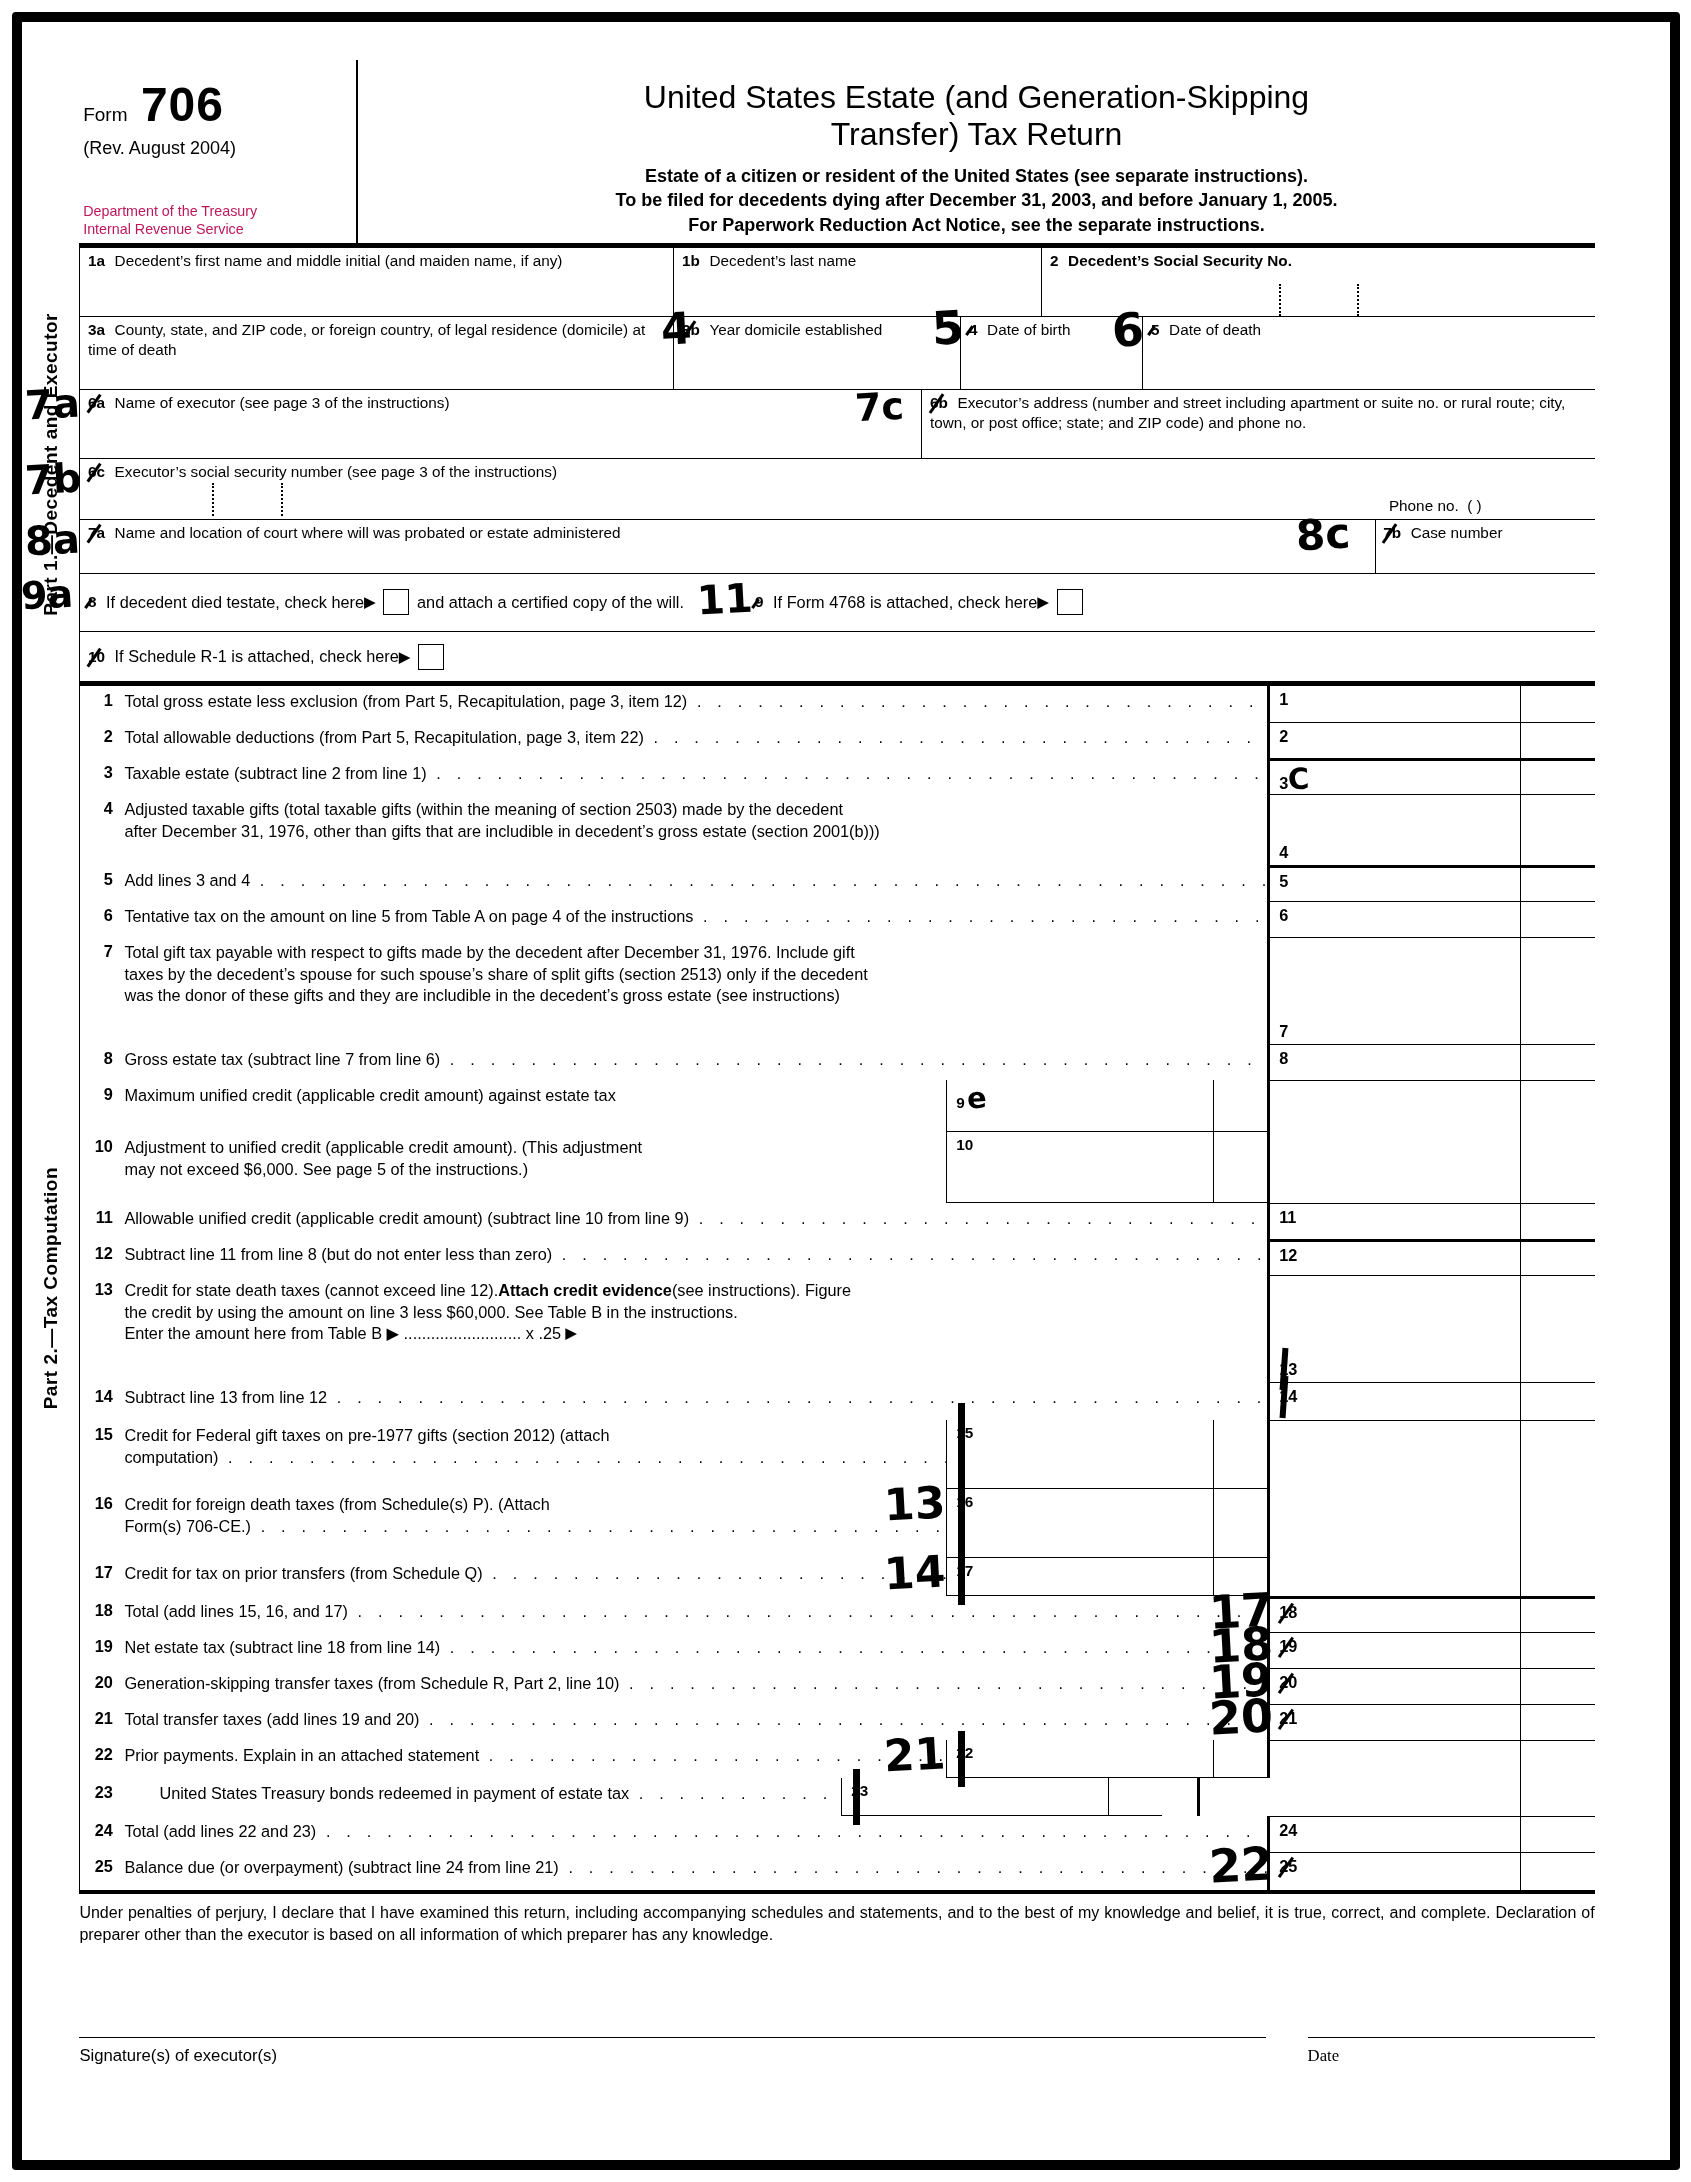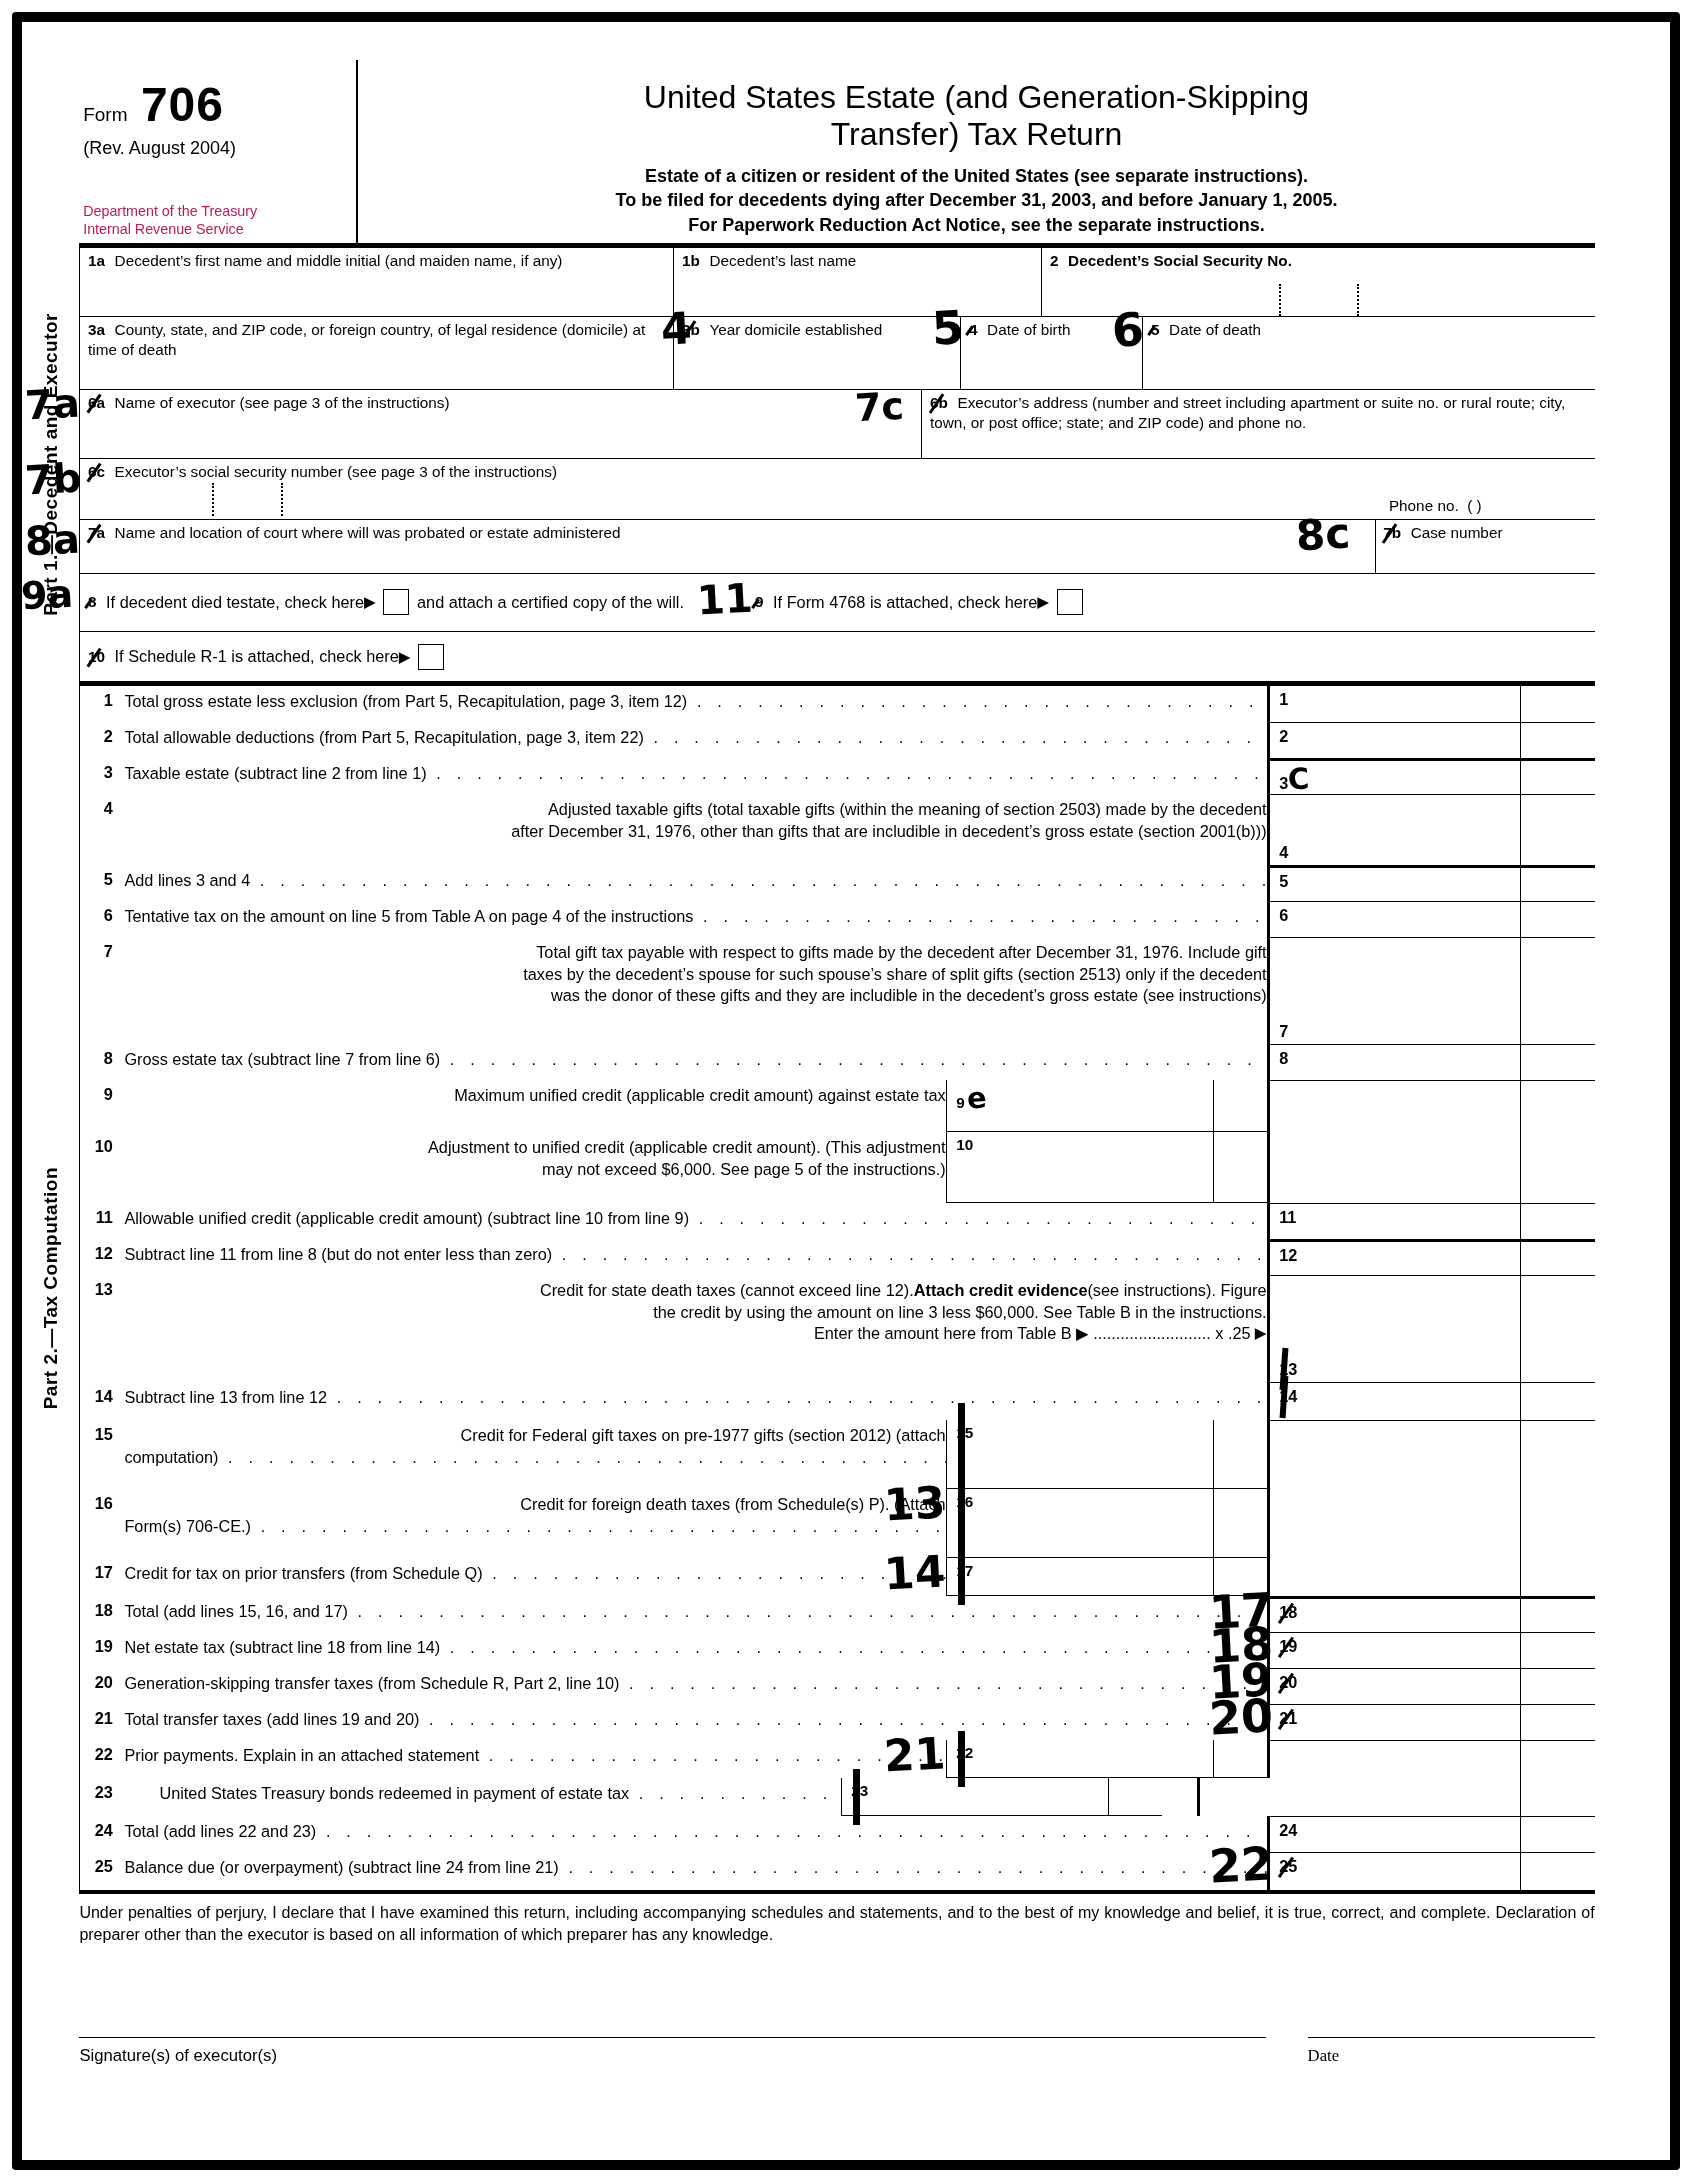--- a/index.html
+++ b/index.html
@@ -44,21 +44,21 @@
   .ssn-dots i{display:block;height:32.5px;border-left:2.9px dotted #000;}
   .phone{position:absolute;right:113px;bottom:3.8px;font-size:15.3px;}
   .p1-check-row{font-size:16.3px;display:flex;align-items:center;padding:5.7px 7.6px;position:relative;}
 
   
   .p2{border-left:1.9px solid #000;border-bottom:4.8px solid #000;}
   .p2row{display:flex;position:relative;box-sizing:border-box;}
   .p2num{width:44px;text-align:right;padding-right:11.5px;font-weight:bold;font-size:16.3px;box-sizing:border-box;padding-top:4.8px;flex:none;}
   .p2desc{flex:1;display:flex;min-width:0;box-sizing:border-box;}
   .p2text{flex:1;min-width:0;padding-top:4.8px;font-size:16.3px;line-height:1.32;}
-  .p2text .dline{display:flex;white-space:nowrap;overflow:hidden;justify-content:flex-end;}
+  .p2text .dline{display:flex;white-space:nowrap;overflow:hidden;}
   .innercell{flex:none;box-sizing:border-box;position:relative;}
   .in-num{width:55px;border-left:1.9px solid #000;font-weight:bold;font-size:15.3px;padding:3.8px 0 0 9.6px;}
   .in-amt{width:212px;}
   .in-cents{width:54px;border-left:1.9px solid #000;}
   .in-bb{border-bottom:1.9px solid #000;}
   .vbar{position:absolute;left:11.5px;top:-26%;height:152%;width:6.7px;background:#000;z-index:5;}
   .rc-num{width:54px;flex:none;border-left:3.8px solid #000;font-weight:bold;font-size:16.3px;box-sizing:border-box;padding:3.8px 0 0 9.6px;position:relative;}
   .rc-amt{width:199px;flex:none;box-sizing:border-box;}
   .rc-cents{width:75px;flex:none;border-left:1.9px solid #000;box-sizing:border-box;}
   .bt .rc-num,.bt .rc-amt,.bt .rc-cents{border-top:1.9px solid #000;}

